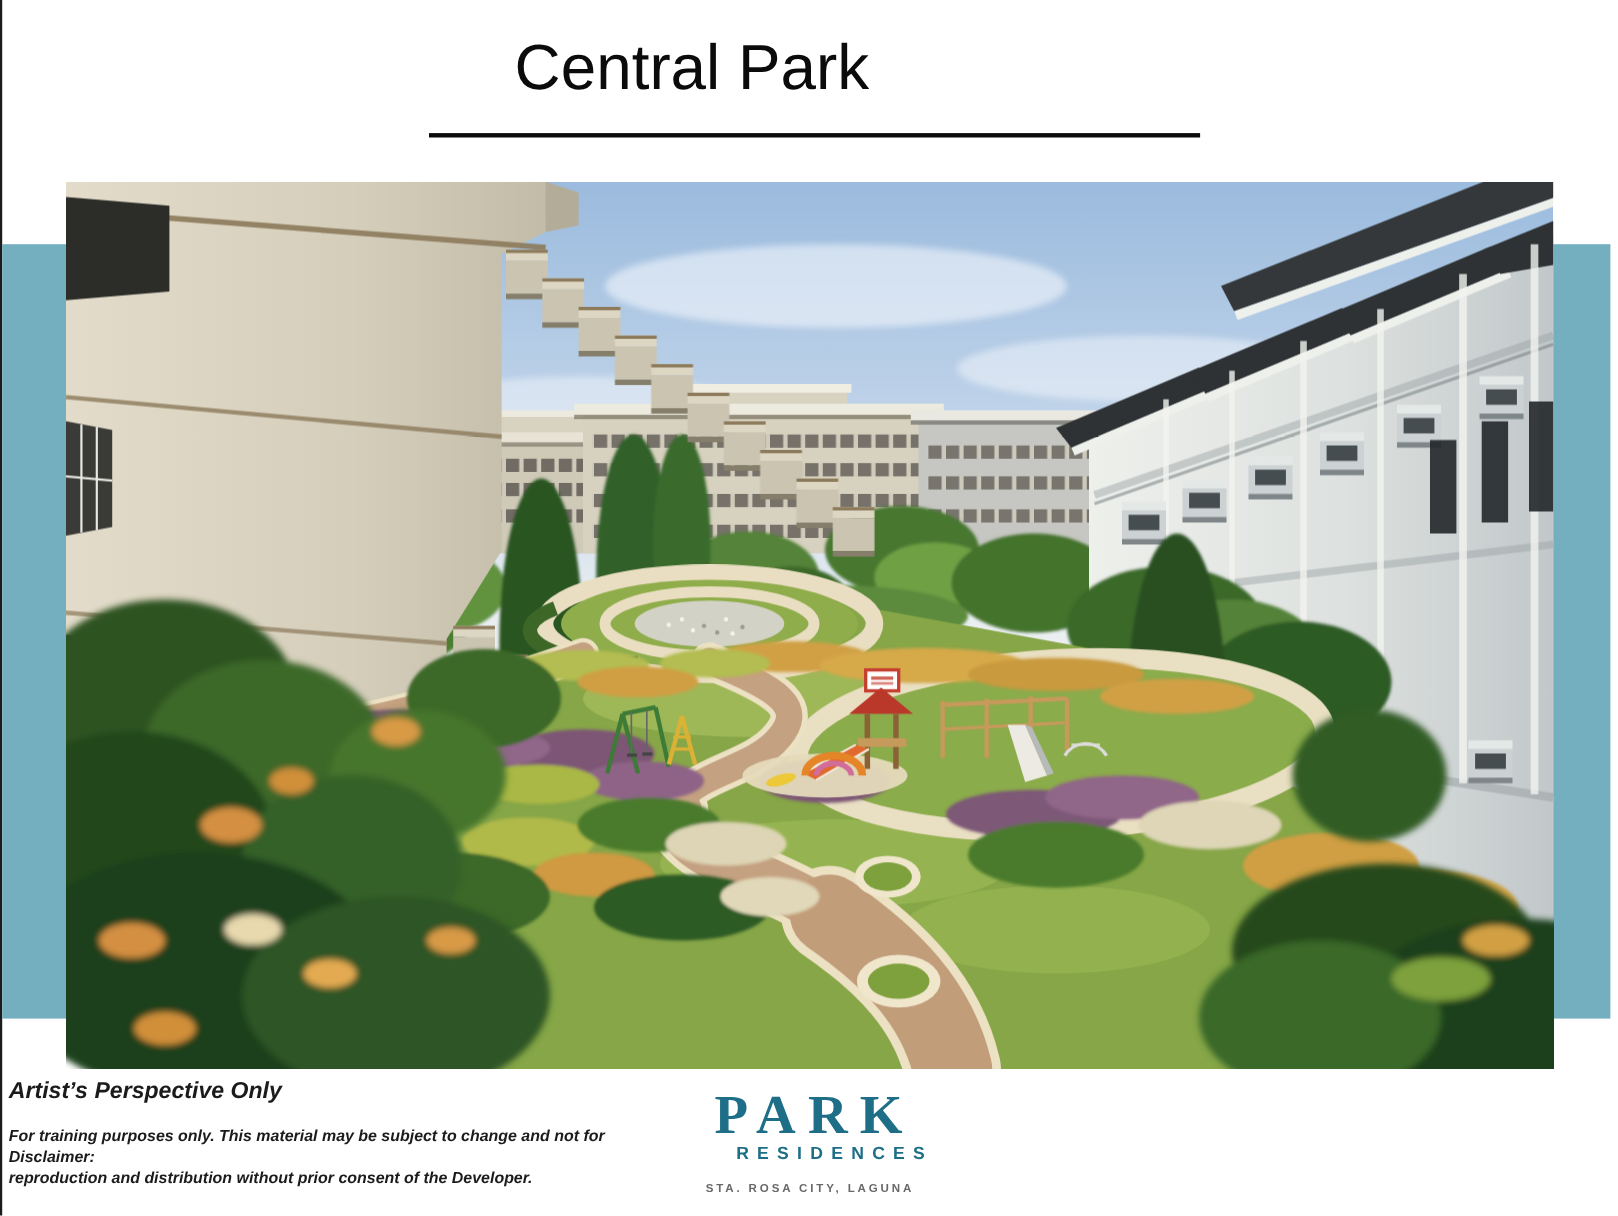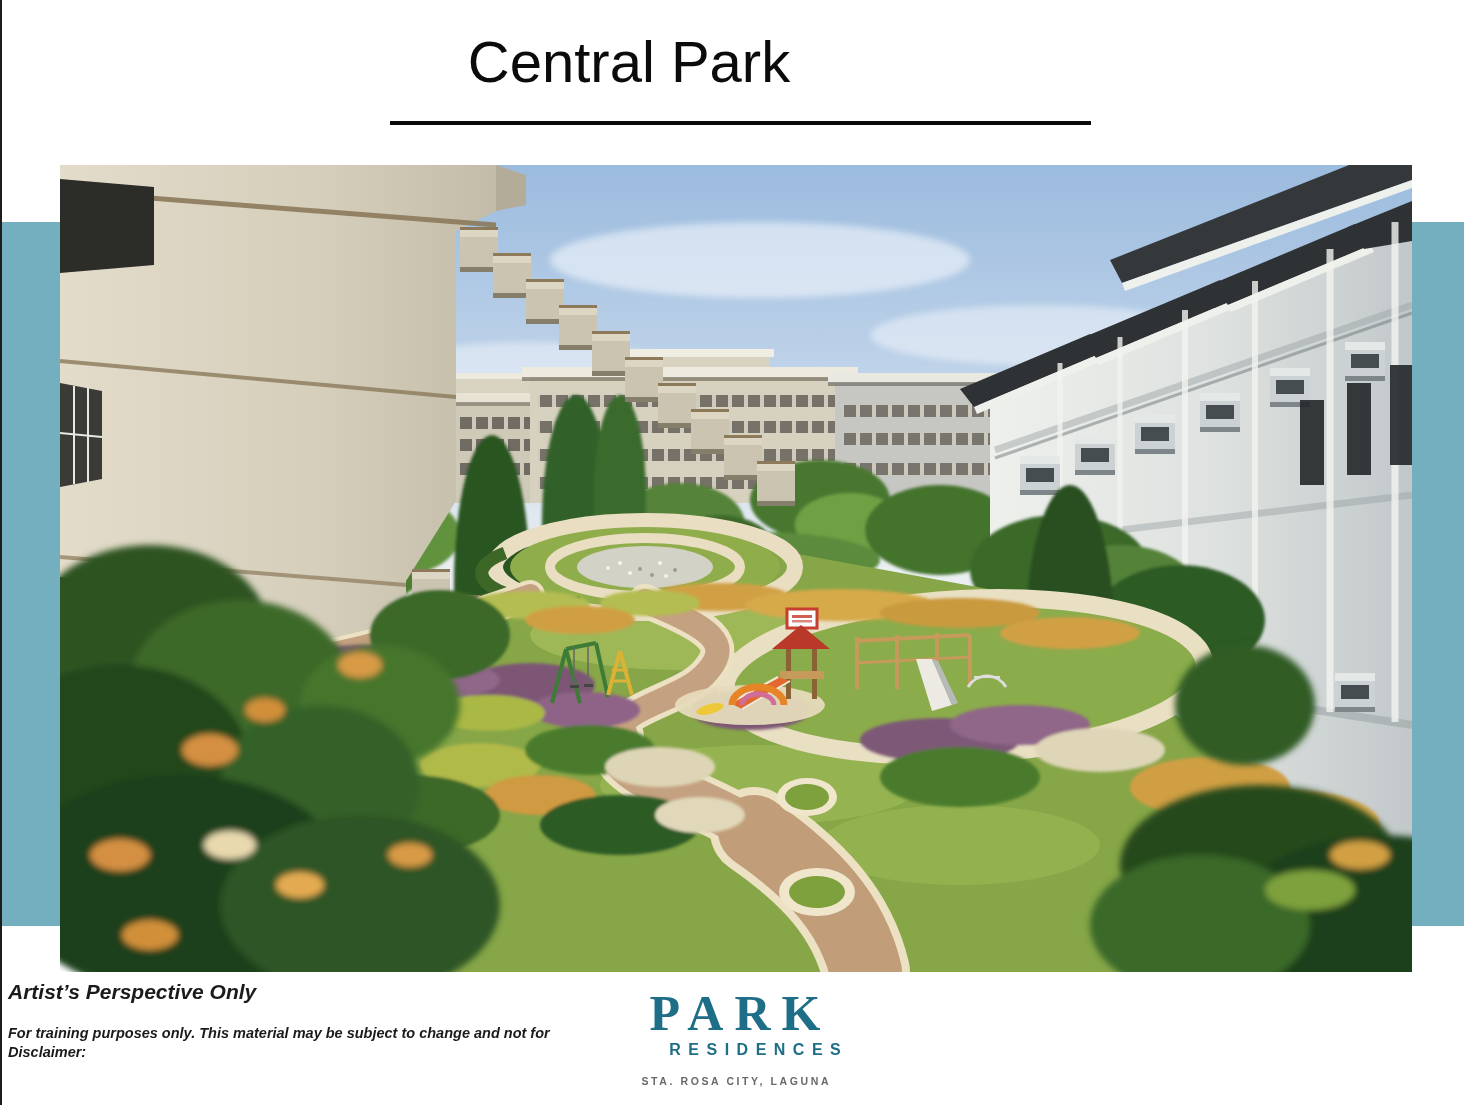--- a/index.html
+++ b/index.html
@@ -379,19 +379,20 @@
     <ellipse cx="350" cy="690" rx="22" ry="12" fill="#d69a4a"></ellipse>
   </g>
 </svg>
 </div>
 
 <div class="artist-note">Artist’s Perspective Only</div>
 
 <div class="disclaimer">
   <div>For training purposes only. This material may be subject to change and not for</div>
   <div>Disclaimer:</div>
+  <div>reproduction and distribution without prior consent of the Developer.</div>
 </div>
 
 <div class="brand">
   <div class="park">PARK</div>
   <div class="residences">RESIDENCES</div>
   <div class="location">STA. ROSA CITY, LAGUNA</div>
 </div>
 
 </body></html>

